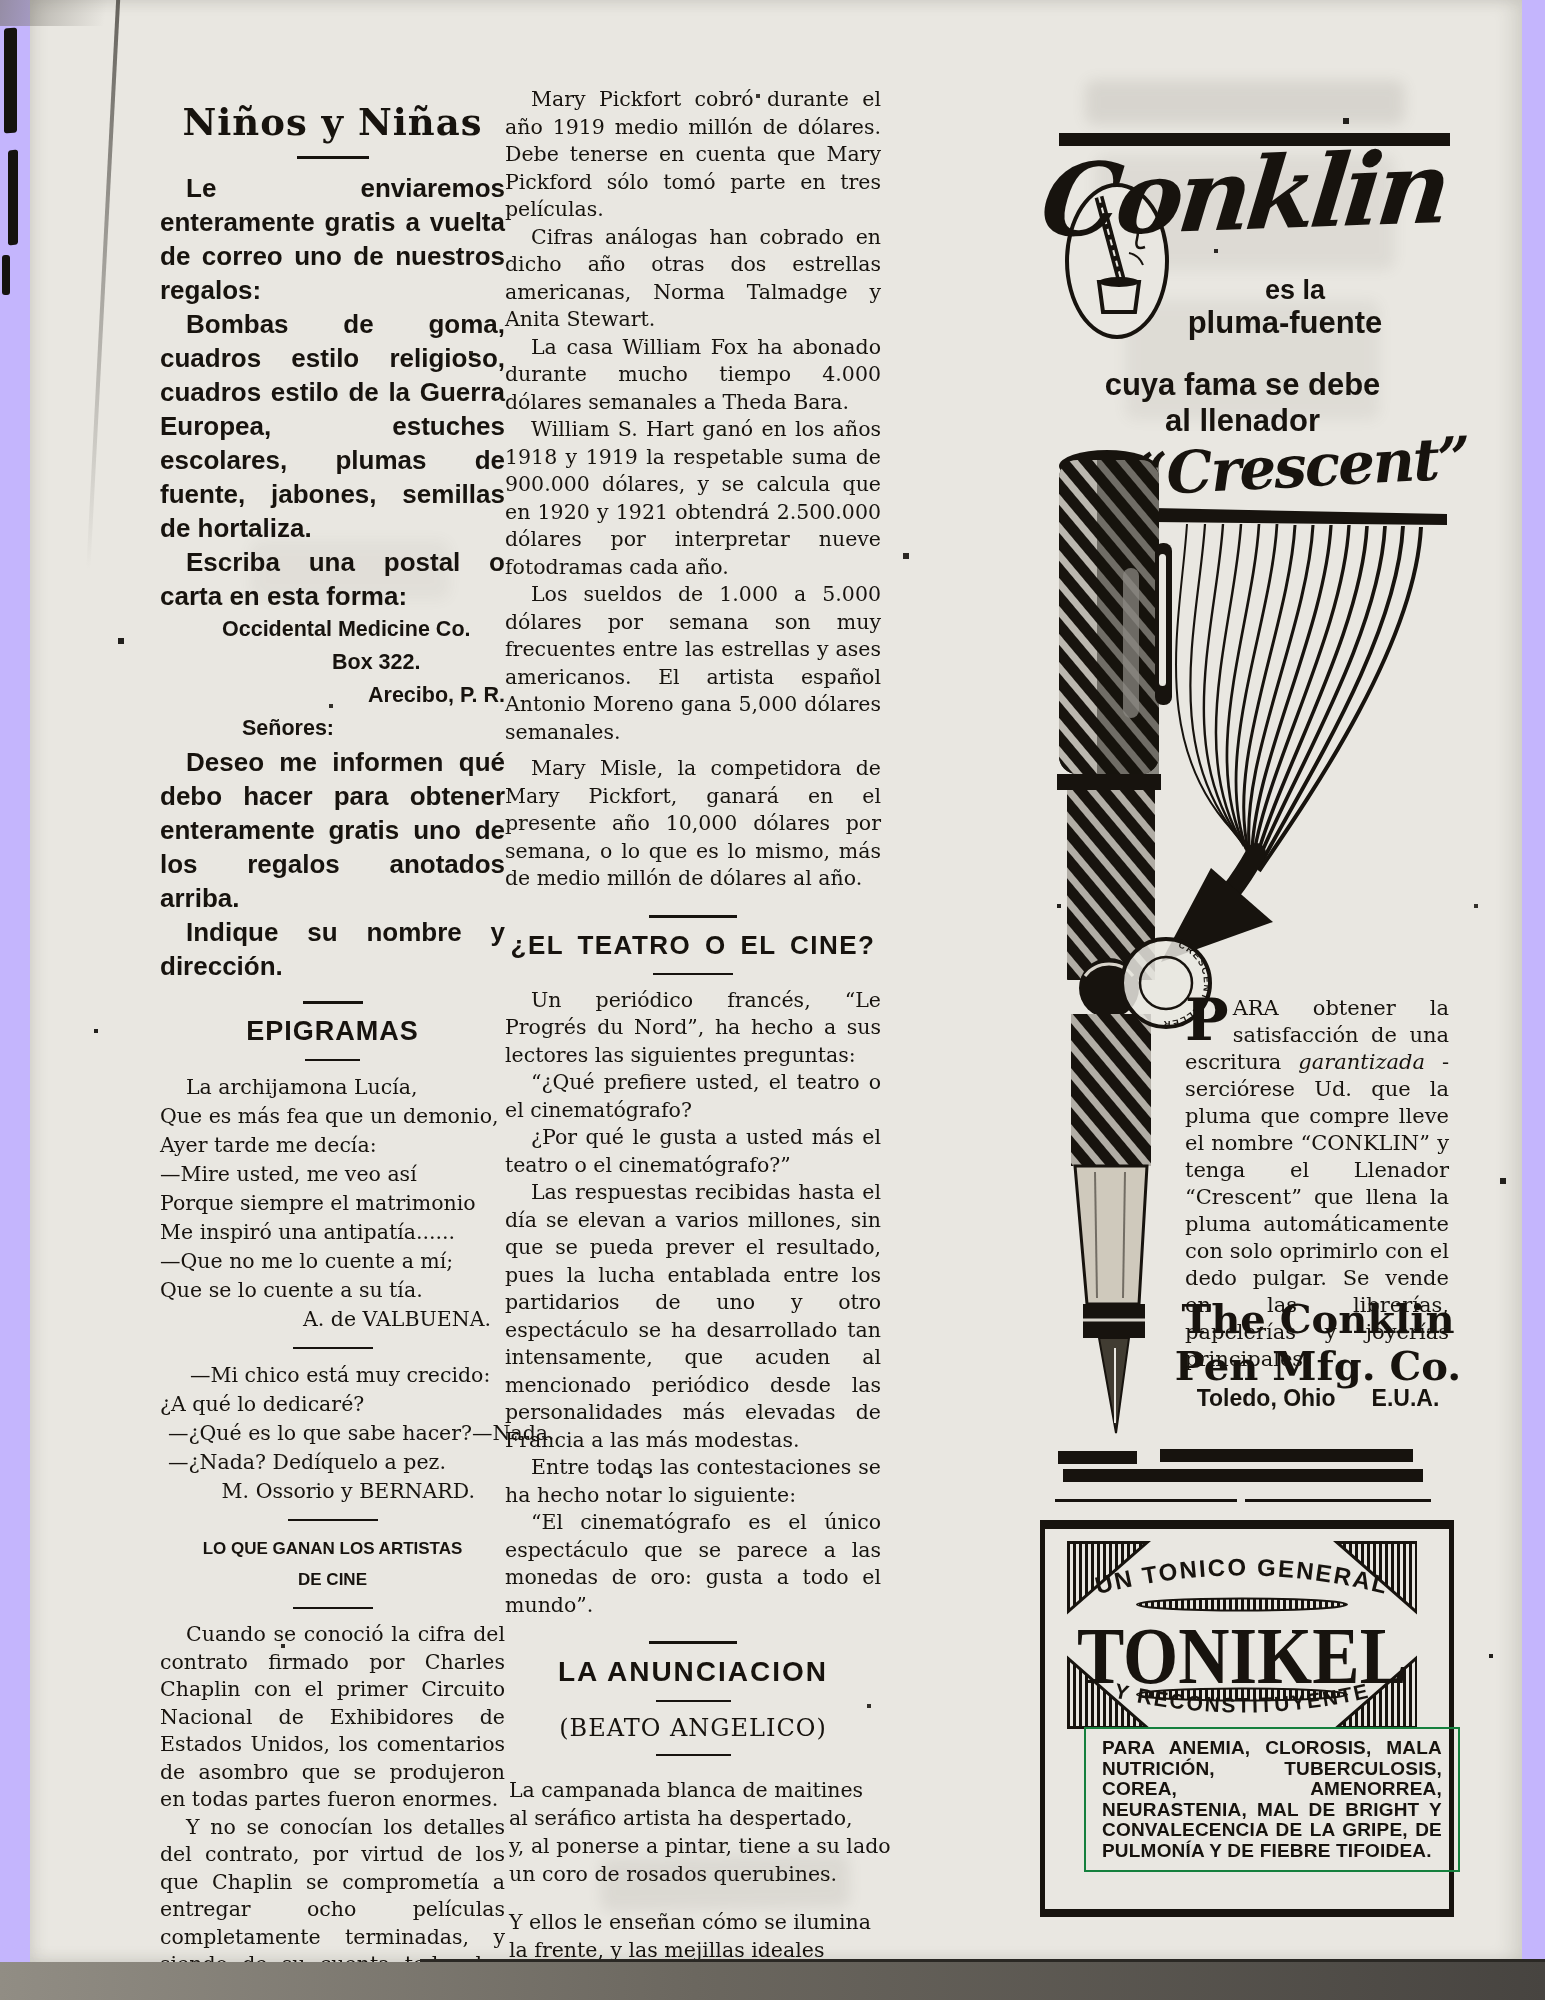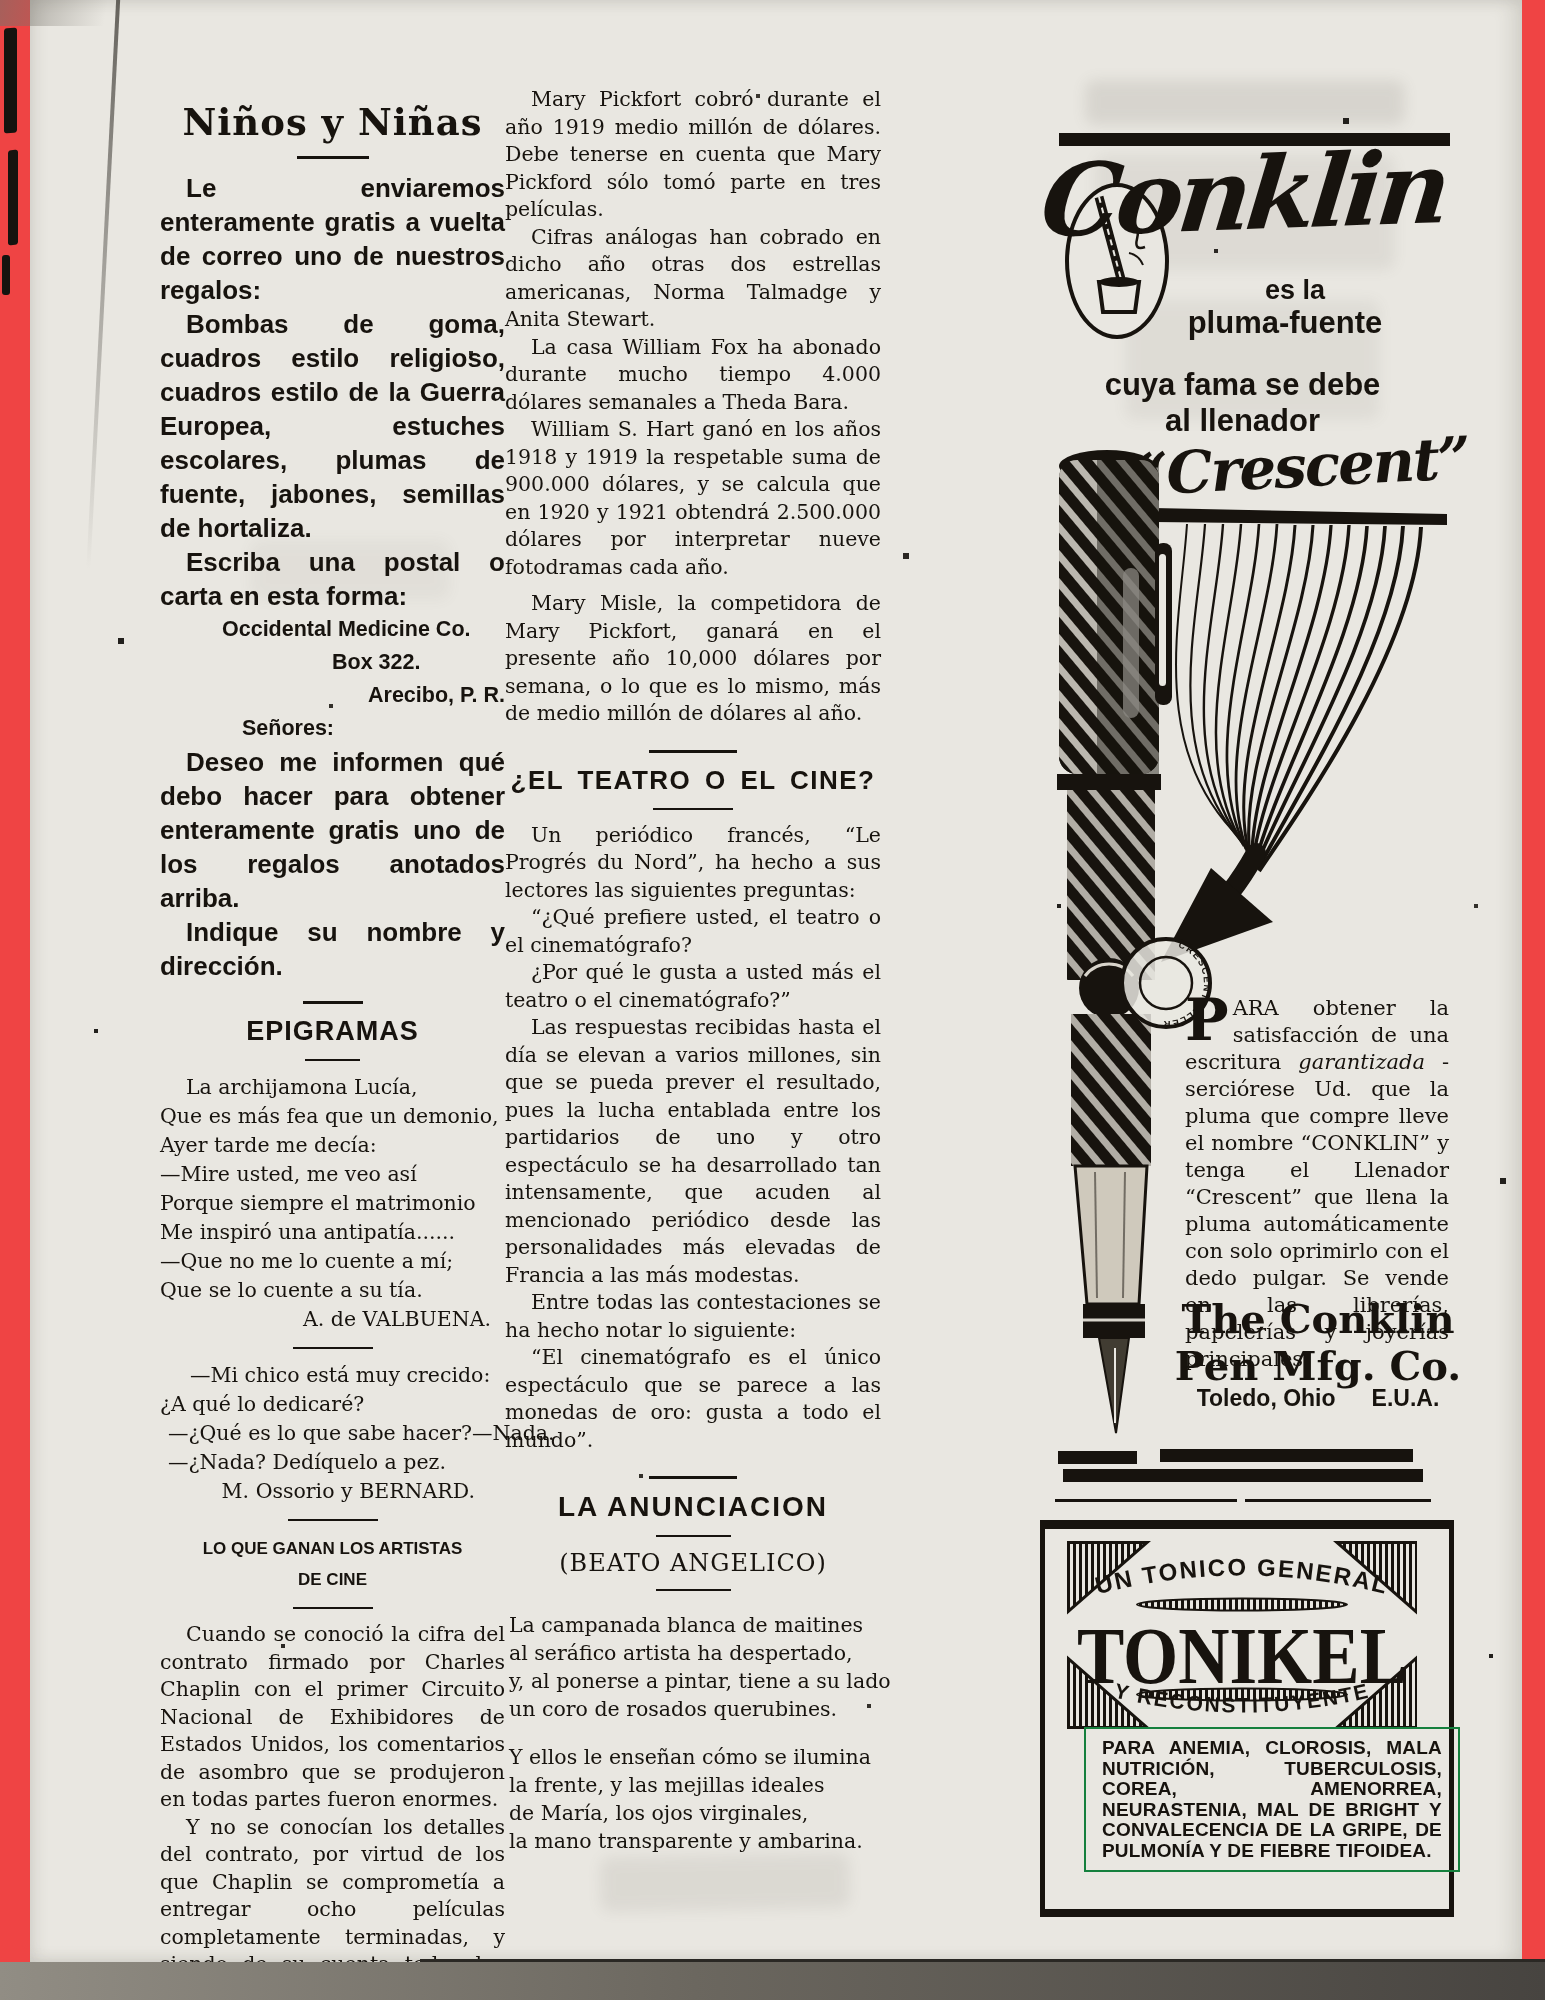--- a/index.html
+++ b/index.html
@@ -1,17 +1,17 @@
 <!DOCTYPE html>
 <html><head>
 <meta charset="utf-8">
 <style>
   html,body{margin:0;padding:0;width:1545px;height:2000px;overflow:hidden;
     font-family:"DejaVu Serif", serif; background:#c7c5c0;}
-  #scan{position:relative;width:1545px;height:2000px;background:#ef4444;overflow:hidden;}
+  #scan{position:relative;width:1545px;height:2000px;background:#c4b5fd;overflow:hidden;}
   #paper{position:absolute;left:30px;top:0;width:1492px;height:1962px;background:#e9e7e1;
     box-shadow:inset -10px 0 18px rgba(60,55,45,.12), inset 6px 0 14px rgba(60,55,45,.10);}
   
   .edge-mark{position:absolute;background:#15130f;border-radius:3px;}
   #crease{position:absolute;left:102px;top:-30px;width:4px;height:600px;
     background:linear-gradient(#3d3a34cc,#3d3a3400);transform:rotate(3deg);}
   #corner-shadow{position:absolute;left:0;top:0;width:150px;height:26px;
     background:linear-gradient(100deg,#76726a99, #76726a00 70%);}
   #bottom-strip{position:absolute;left:0;top:1962px;width:1545px;height:38px;
     background:linear-gradient(90deg,#918d84,#6b675f 45%,#474440);}
@@ -150,20 +150,21 @@
 
     </div>
   </div>
 
   <div class="col" id="col2">
     <div class="serifbody">
       <p>Mary Pickfort cobró durante el año 1919 medio millón de dólares. Debe tenerse en cuenta que Mary Pickford sólo tomó parte en tres películas.</p>
       <p>Cifras análogas han cobrado en dicho año otras dos estrellas americanas, Norma Talmadge y Anita Stewart.</p>
       <p>La casa William Fox ha abonado durante mucho tiempo 4.000 dólares semanales a Theda Bara.</p>
       <p>William S. Hart ganó en los años 1918 y 1919 la respetable suma de 900.000 dólares, y se calcula que en 1920 y 1921 obtendrá 2.500.000 dólares por interpretar nueve fotodramas cada año.</p>
+      <p>Los sueldos de 1.000 a 5.000 dólares por semana son muy frecuentes entre las estrellas y ases americanos. El artista español Antonio Moreno gana 5,000 dólares semanales.</p>
       <p style="margin-top:9px;">Mary Misle, la competidora de Mary Pickfort, ganará en el presente año 10,000 dólares por semana, o lo que es lo mismo, más de medio millón de dólares al año.</p>
     </div>
 
     <div class="rule c" style="width:88px;margin-top:22px;"></div>
     <div class="h-sans" style="font-size:26px;letter-spacing:1.5px;word-spacing:5px;">¿EL TEATRO O EL CINE?</div>
     <div class="rule c" style="width:80px;height:2px;"></div>
 
     <div class="serifbody">
       <p>Un periódico francés, “Le Progrés du Nord”, ha hecho a sus lectores las siguientes preguntas:</p>
       <p>“¿Qué prefiere usted, el teatro o el cinematógrafo?</p>

